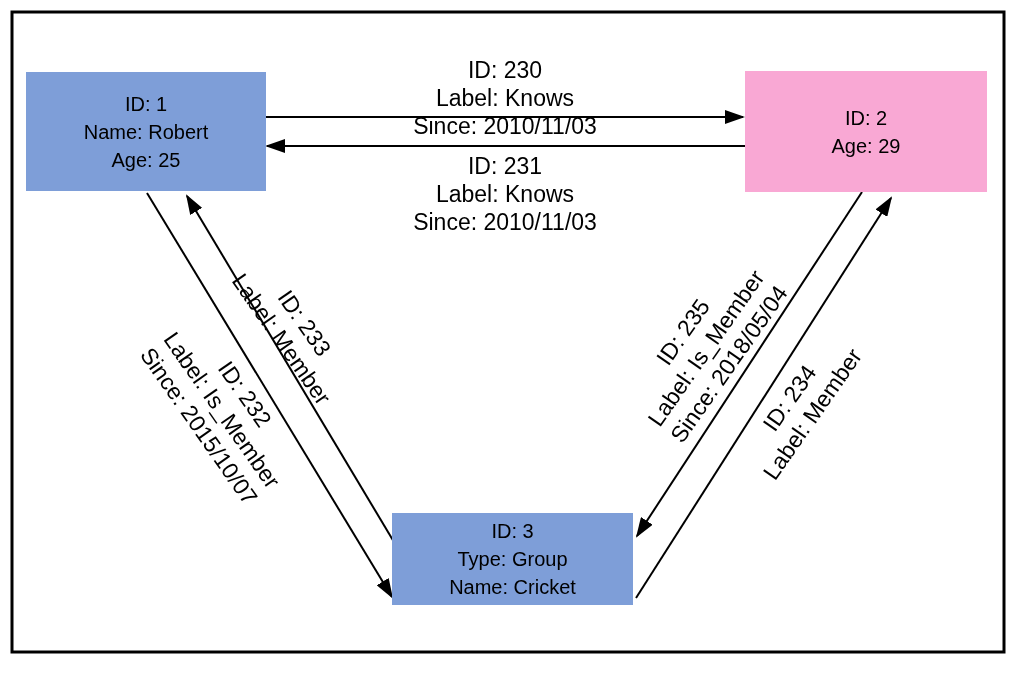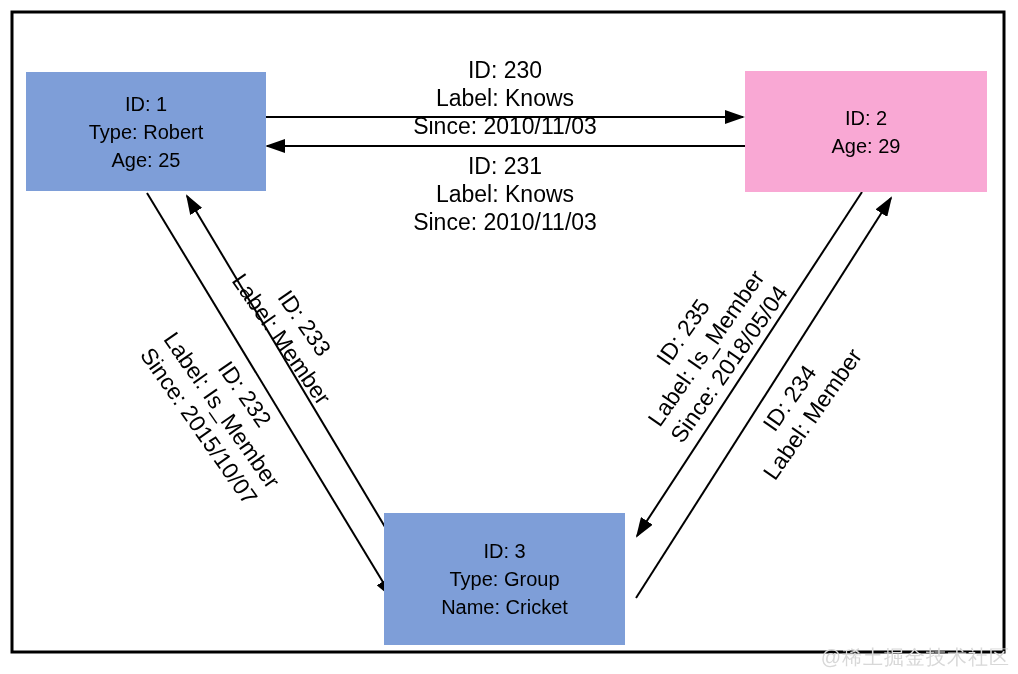--- a/index.html
+++ b/index.html
@@ -56,30 +56,30 @@
     <line class="edge" x1="265" y1="117" x2="743" y2="117" marker-end="url(#arrow)"></line>
     <line class="edge" x1="745" y1="146" x2="267" y2="146" marker-end="url(#arrow)"></line>
     <line class="edge" x1="147" y1="193" x2="392" y2="597" marker-end="url(#arrow)"></line>
     <line class="edge" x1="400" y1="552" x2="187" y2="196" marker-end="url(#arrow)"></line>
     <line class="edge" x1="636" y1="598" x2="891" y2="198" marker-end="url(#arrow)"></line>
     <line class="edge" x1="862" y1="192" x2="637" y2="536" marker-end="url(#arrow)"></line>
   </svg>
 
   <div class="node" style="left: 26px; top: 72px; width: 240px; height: 119px; background: rgb(126, 158, 216);">
     <span>ID: 1</span>
-    <span>Type: Robert</span>
+    <span>Name: Robert</span>
     <span>Age: 25</span>
   </div>
 
   <div class="node" style="left: 745px; top: 71px; width: 242px; height: 121px; background: #f9a8d4;">
     <span>ID: 2</span>
     <span>Age: 29</span>
   </div>
 
-  <div class="node" style="left: 384px; top: 513px; width: 241px; height: 132px; background: rgb(126, 158, 216);">
+  <div class="node" style="left: 392px; top: 513px; width: 241px; height: 92px; background: rgb(126, 158, 216);">
     <span>ID: 3</span>
     <span>Type: Group</span>
     <span>Name: Cricket</span>
   </div>
 
   <div class="edge-label" style="left:505px; top:66px;margin-top:32px;">
     <span>ID: 230</span>
     <span>Label: Knows</span>
     <span>Since: 2010/11/03</span>
   </div>
@@ -105,14 +105,13 @@
     <span>ID: 234</span>
     <span>Label: Member</span>
   </div>
 
   <div class="edge-label rot-r" style="left:706px; top:348px;">
     <span>ID: 235</span>
     <span>Label: Is_Member</span>
     <span>Since: 2018/05/04</span>
   </div>
 
-  <div class="watermark" style="color: rgb(216, 216, 216);">@稀土掘金技术社区</div>
 </div>
 
 </body></html>

